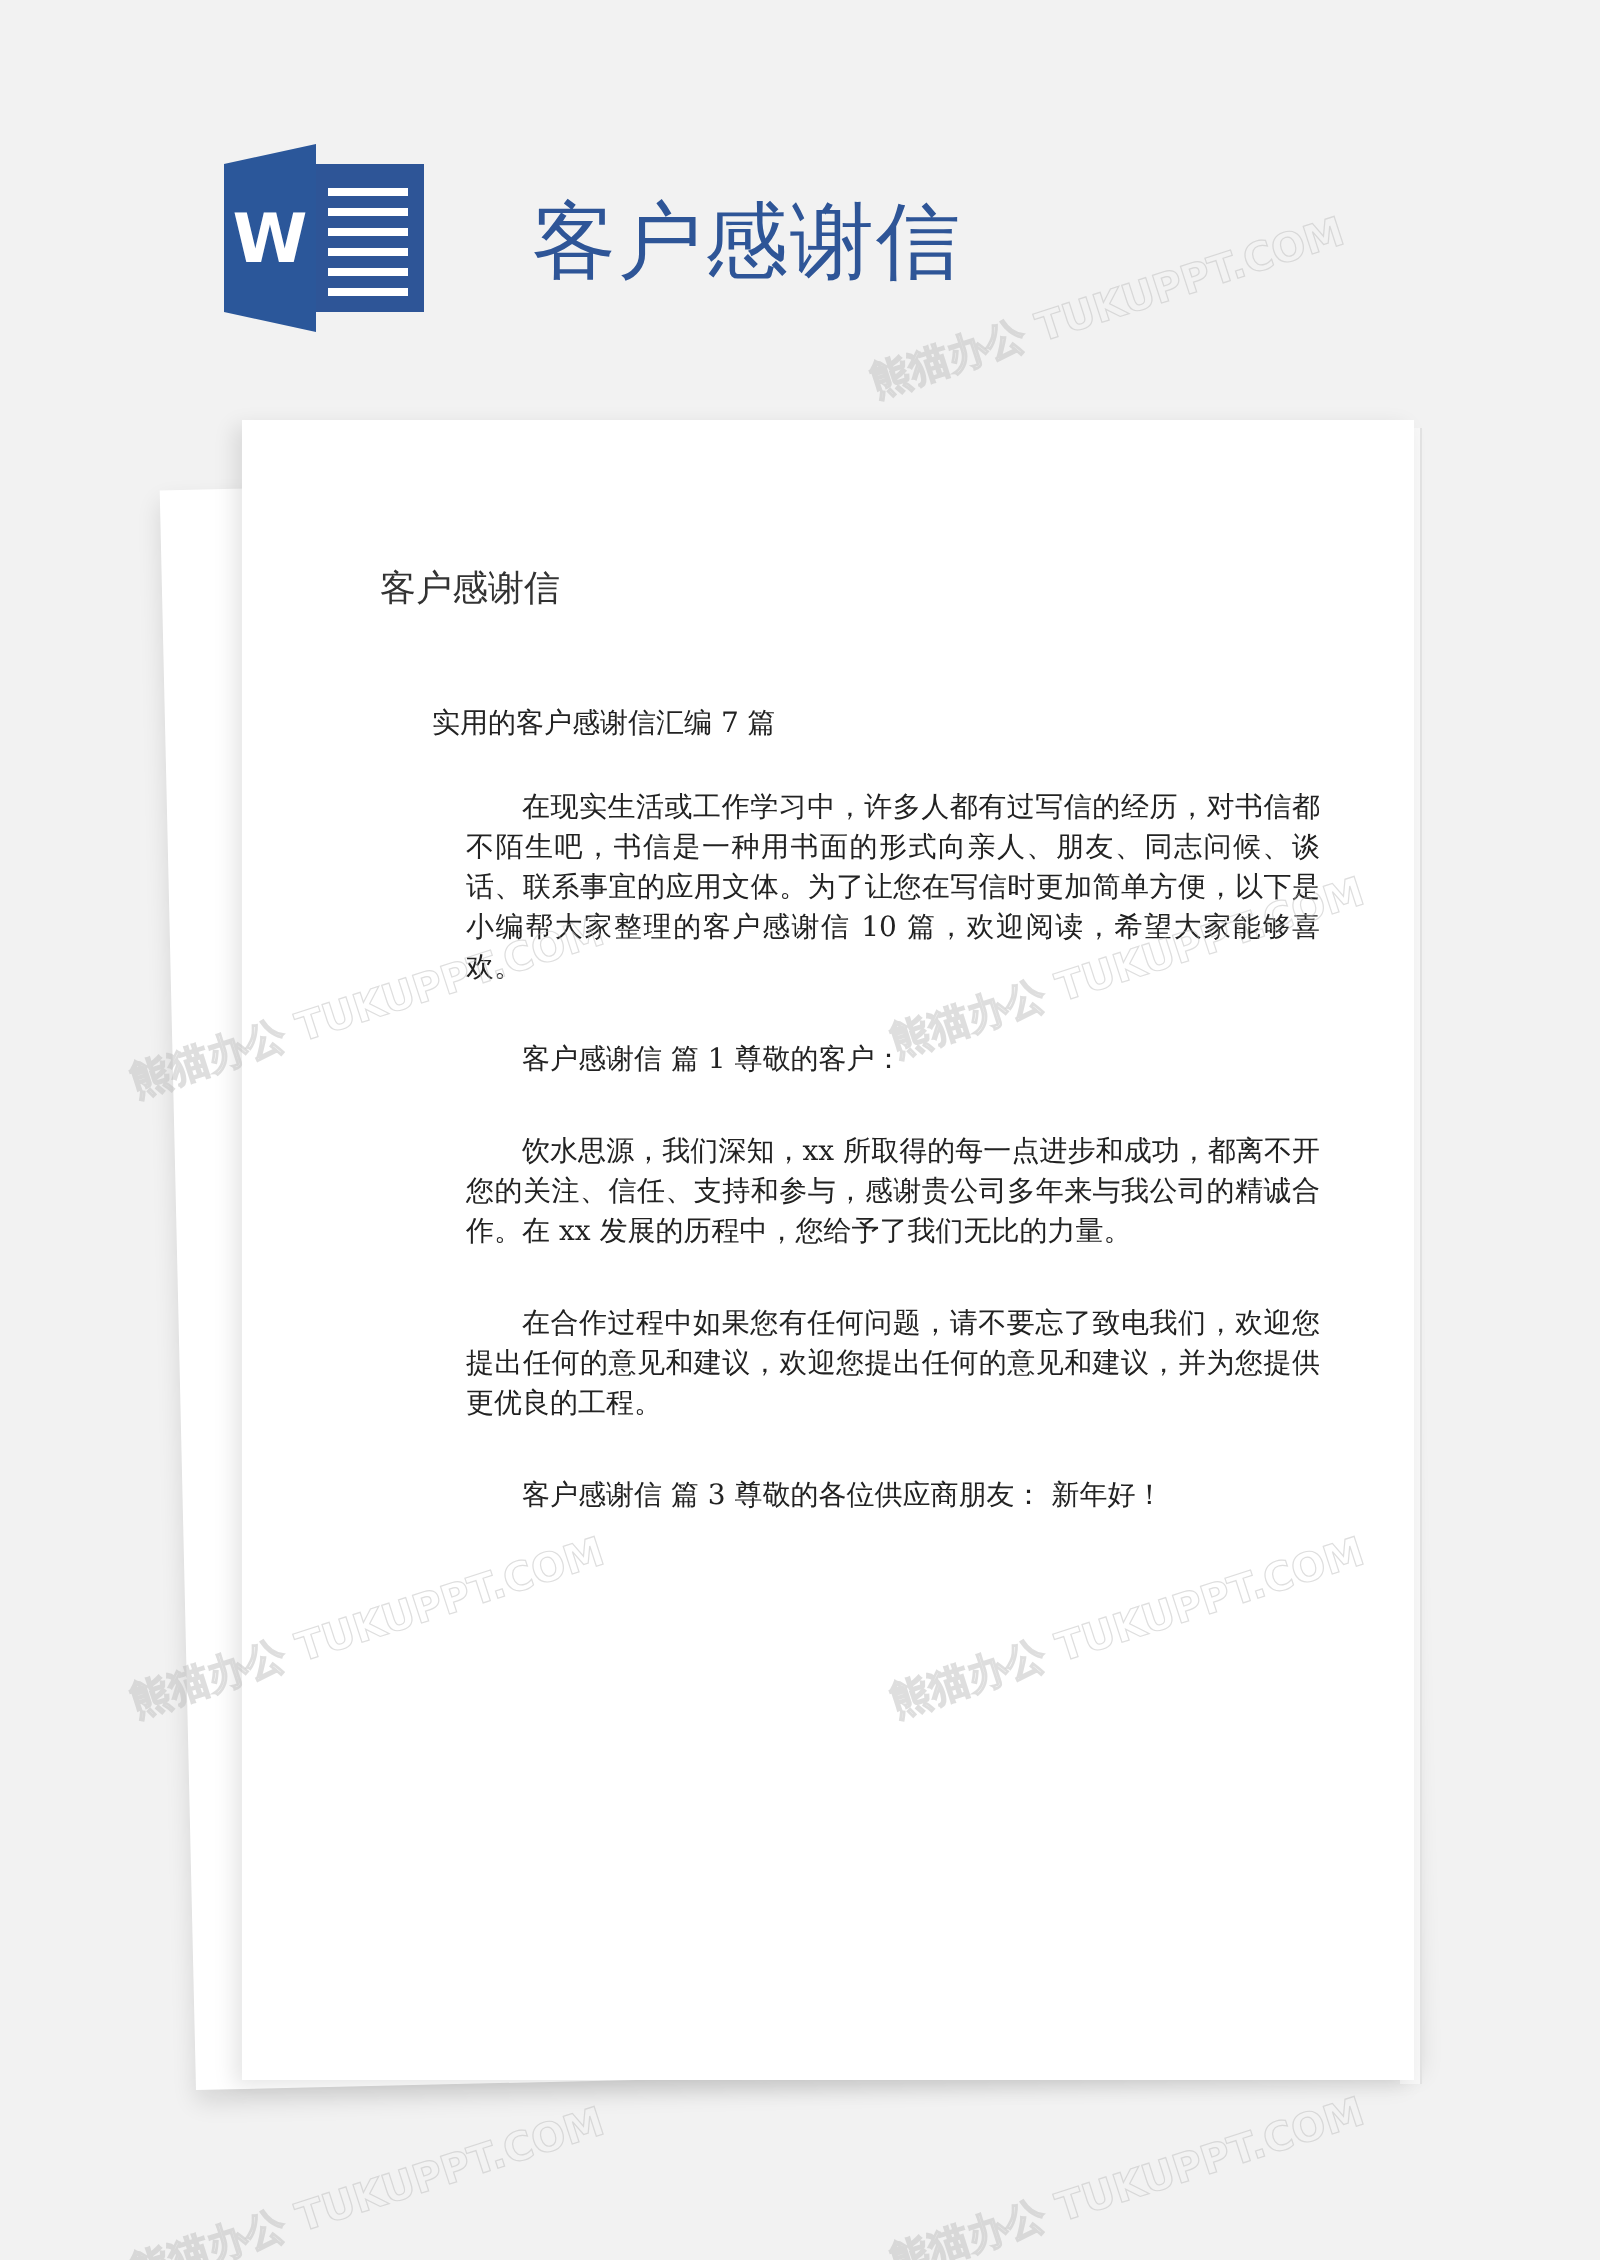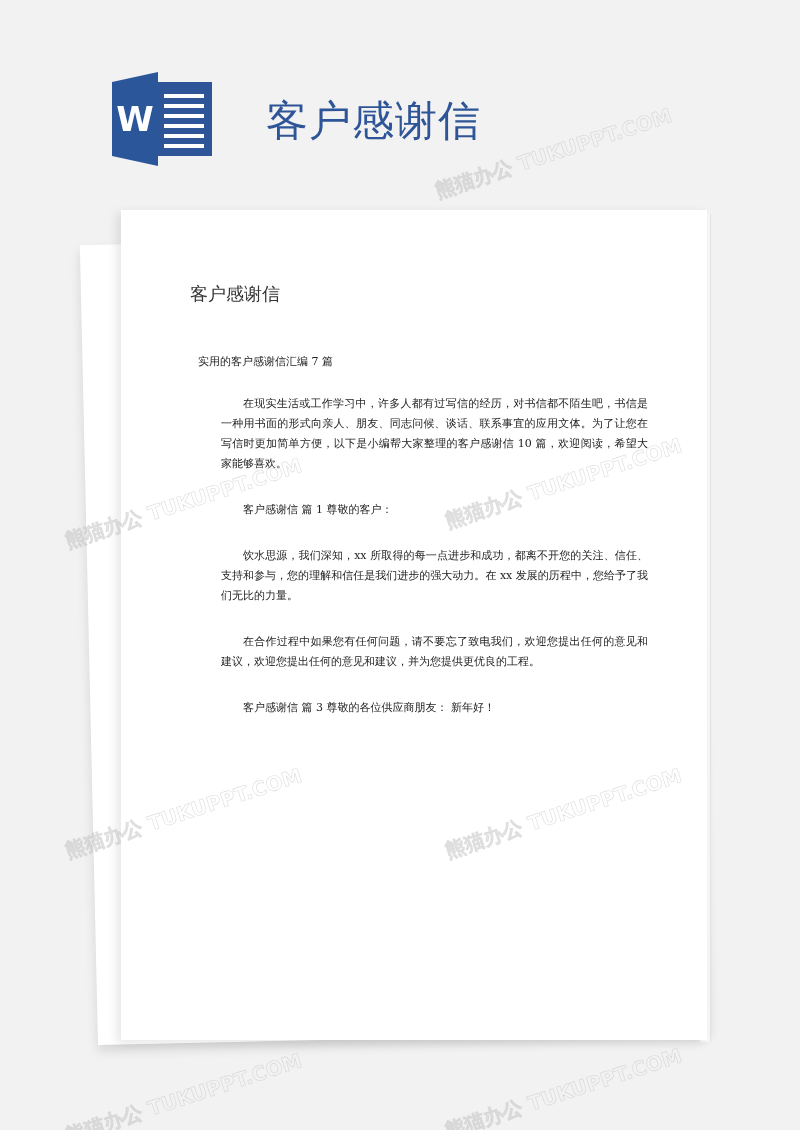--- a/index.html
+++ b/index.html
@@ -22,22 +22,22 @@
   .back-edge { position:absolute; left:700px; top:214px; width:10px; height:828px; background:#f8f8f8; border-right:1px solid #e3e3e3; }
   .front-page {
     position:absolute; left:121px; top:210px; width:586px; height:830px;
     background:#fff; box-shadow:-4px 3px 10px rgba(0,0,0,0.10);
   }
   .doc-title {
     position:absolute; left:69px; top:72px; font-size:18px; color:#333;
     font-family:"DejaVu Sans","Liberation Sans",sans-serif;
   }
   .content {
-    position:absolute; left:55px; top:142px; width:472px;
-    font-size:11px; line-height:20px; color:#222;
+    position:absolute; left:67px; top:142px; width:472px;
+    font-size:14px; line-height:20px; color:#222;
   }
   .content p { margin:0; text-indent:2em; text-align:justify; }
   .content .sub { margin-bottom:22px; }
   .content .gap { margin-bottom:26px;margin-left:45px; }
   .watermark {
     position:absolute; font-family:"DejaVu Sans","Liberation Sans",sans-serif;
     font-size:20px; font-weight:bold; color:rgba(255,255,255,0);
     -webkit-text-stroke:0.6px rgba(190,190,190,0.5);
     transform:rotate(-18deg); white-space:nowrap; pointer-events:none;
   }
@@ -62,21 +62,21 @@
 
 <div class="back-page"></div>
 <div class="back-edge"></div>
 
 <div class="front-page">
   <div class="doc-title">客户感谢信</div>
   <div class="content">
     <p class="sub">实用的客户感谢信汇编 7 篇</p>
     <p class="gap">在现实生活或工作学习中，许多人都有过写信的经历，对书信都不陌生吧，书信是一种用书面的形式向亲人、朋友、同志问候、谈话、联系事宜的应用文体。为了让您在写信时更加简单方便，以下是小编帮大家整理的客户感谢信 10 篇，欢迎阅读，希望大家能够喜欢。</p>
     <p class="gap">客户感谢信 篇 1  尊敬的客户：</p>
-    <p class="gap">饮水思源，我们深知，xx 所取得的每一点进步和成功，都离不开您的关注、信任、支持和参与，您的理解和信任是我们进步的强大动力。在 xx 发展的历程中，您给予了我们无比的力量。</p>
+    <p class="gap">饮水思源，我们深知，xx 所取得的每一点进步和成功，都离不开您的关注、信任、支持和参与，感谢贵公司多年来与我公司的精诚合作。在 xx 发展的历程中，您给予了我们无比的力量。</p>
     <p class="gap">在合作过程中如果您有任何问题，请不要忘了致电我们，欢迎您提出任何的意见和建议，欢迎您提出任何的意见和建议，并为您提供更优良的工程。</p>
     <p class="gap">客户感谢信 篇 3 尊敬的各位供应商朋友： 新年好！</p>
   </div>
 </div>
 
 <div class="watermark" style="left:430px;top:140px;">熊猫办公 TUKUPPT.COM</div>
 <div class="watermark" style="left:60px;top:490px;">熊猫办公 TUKUPPT.COM</div>
 <div class="watermark" style="left:440px;top:470px;">熊猫办公 TUKUPPT.COM</div>
 <div class="watermark" style="left:60px;top:800px;">熊猫办公 TUKUPPT.COM</div>
 <div class="watermark" style="left:440px;top:800px;">熊猫办公 TUKUPPT.COM</div>

